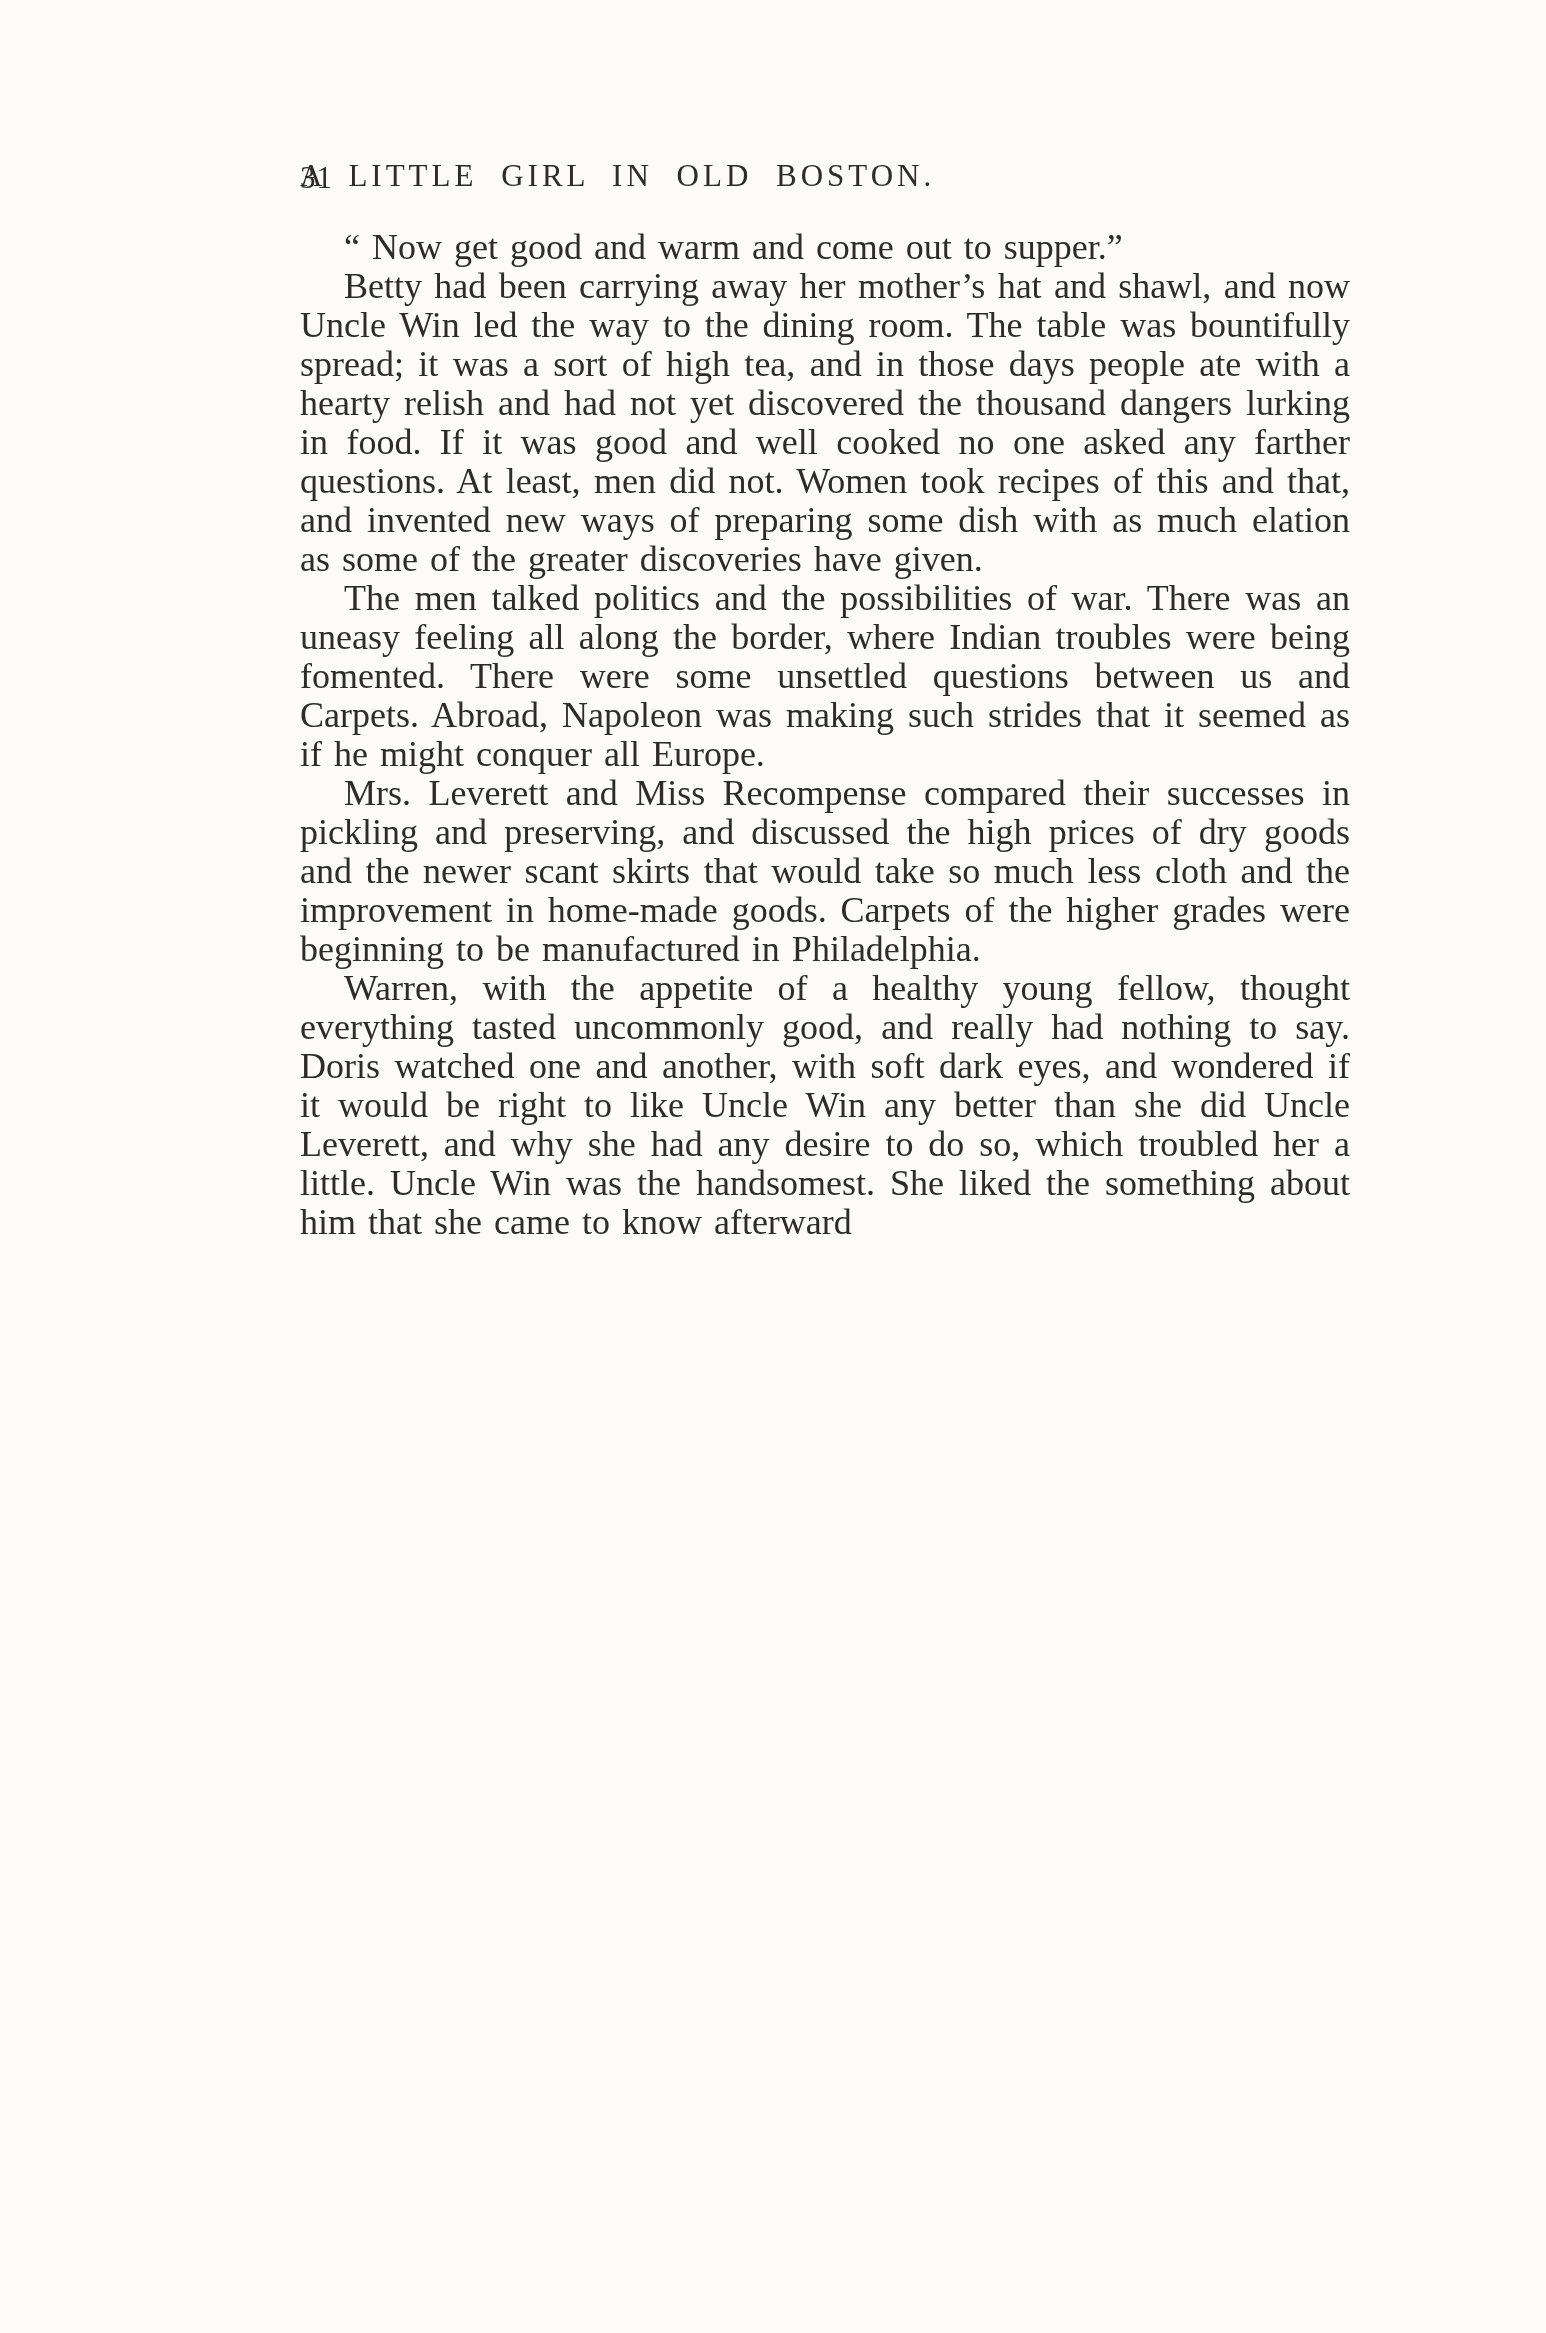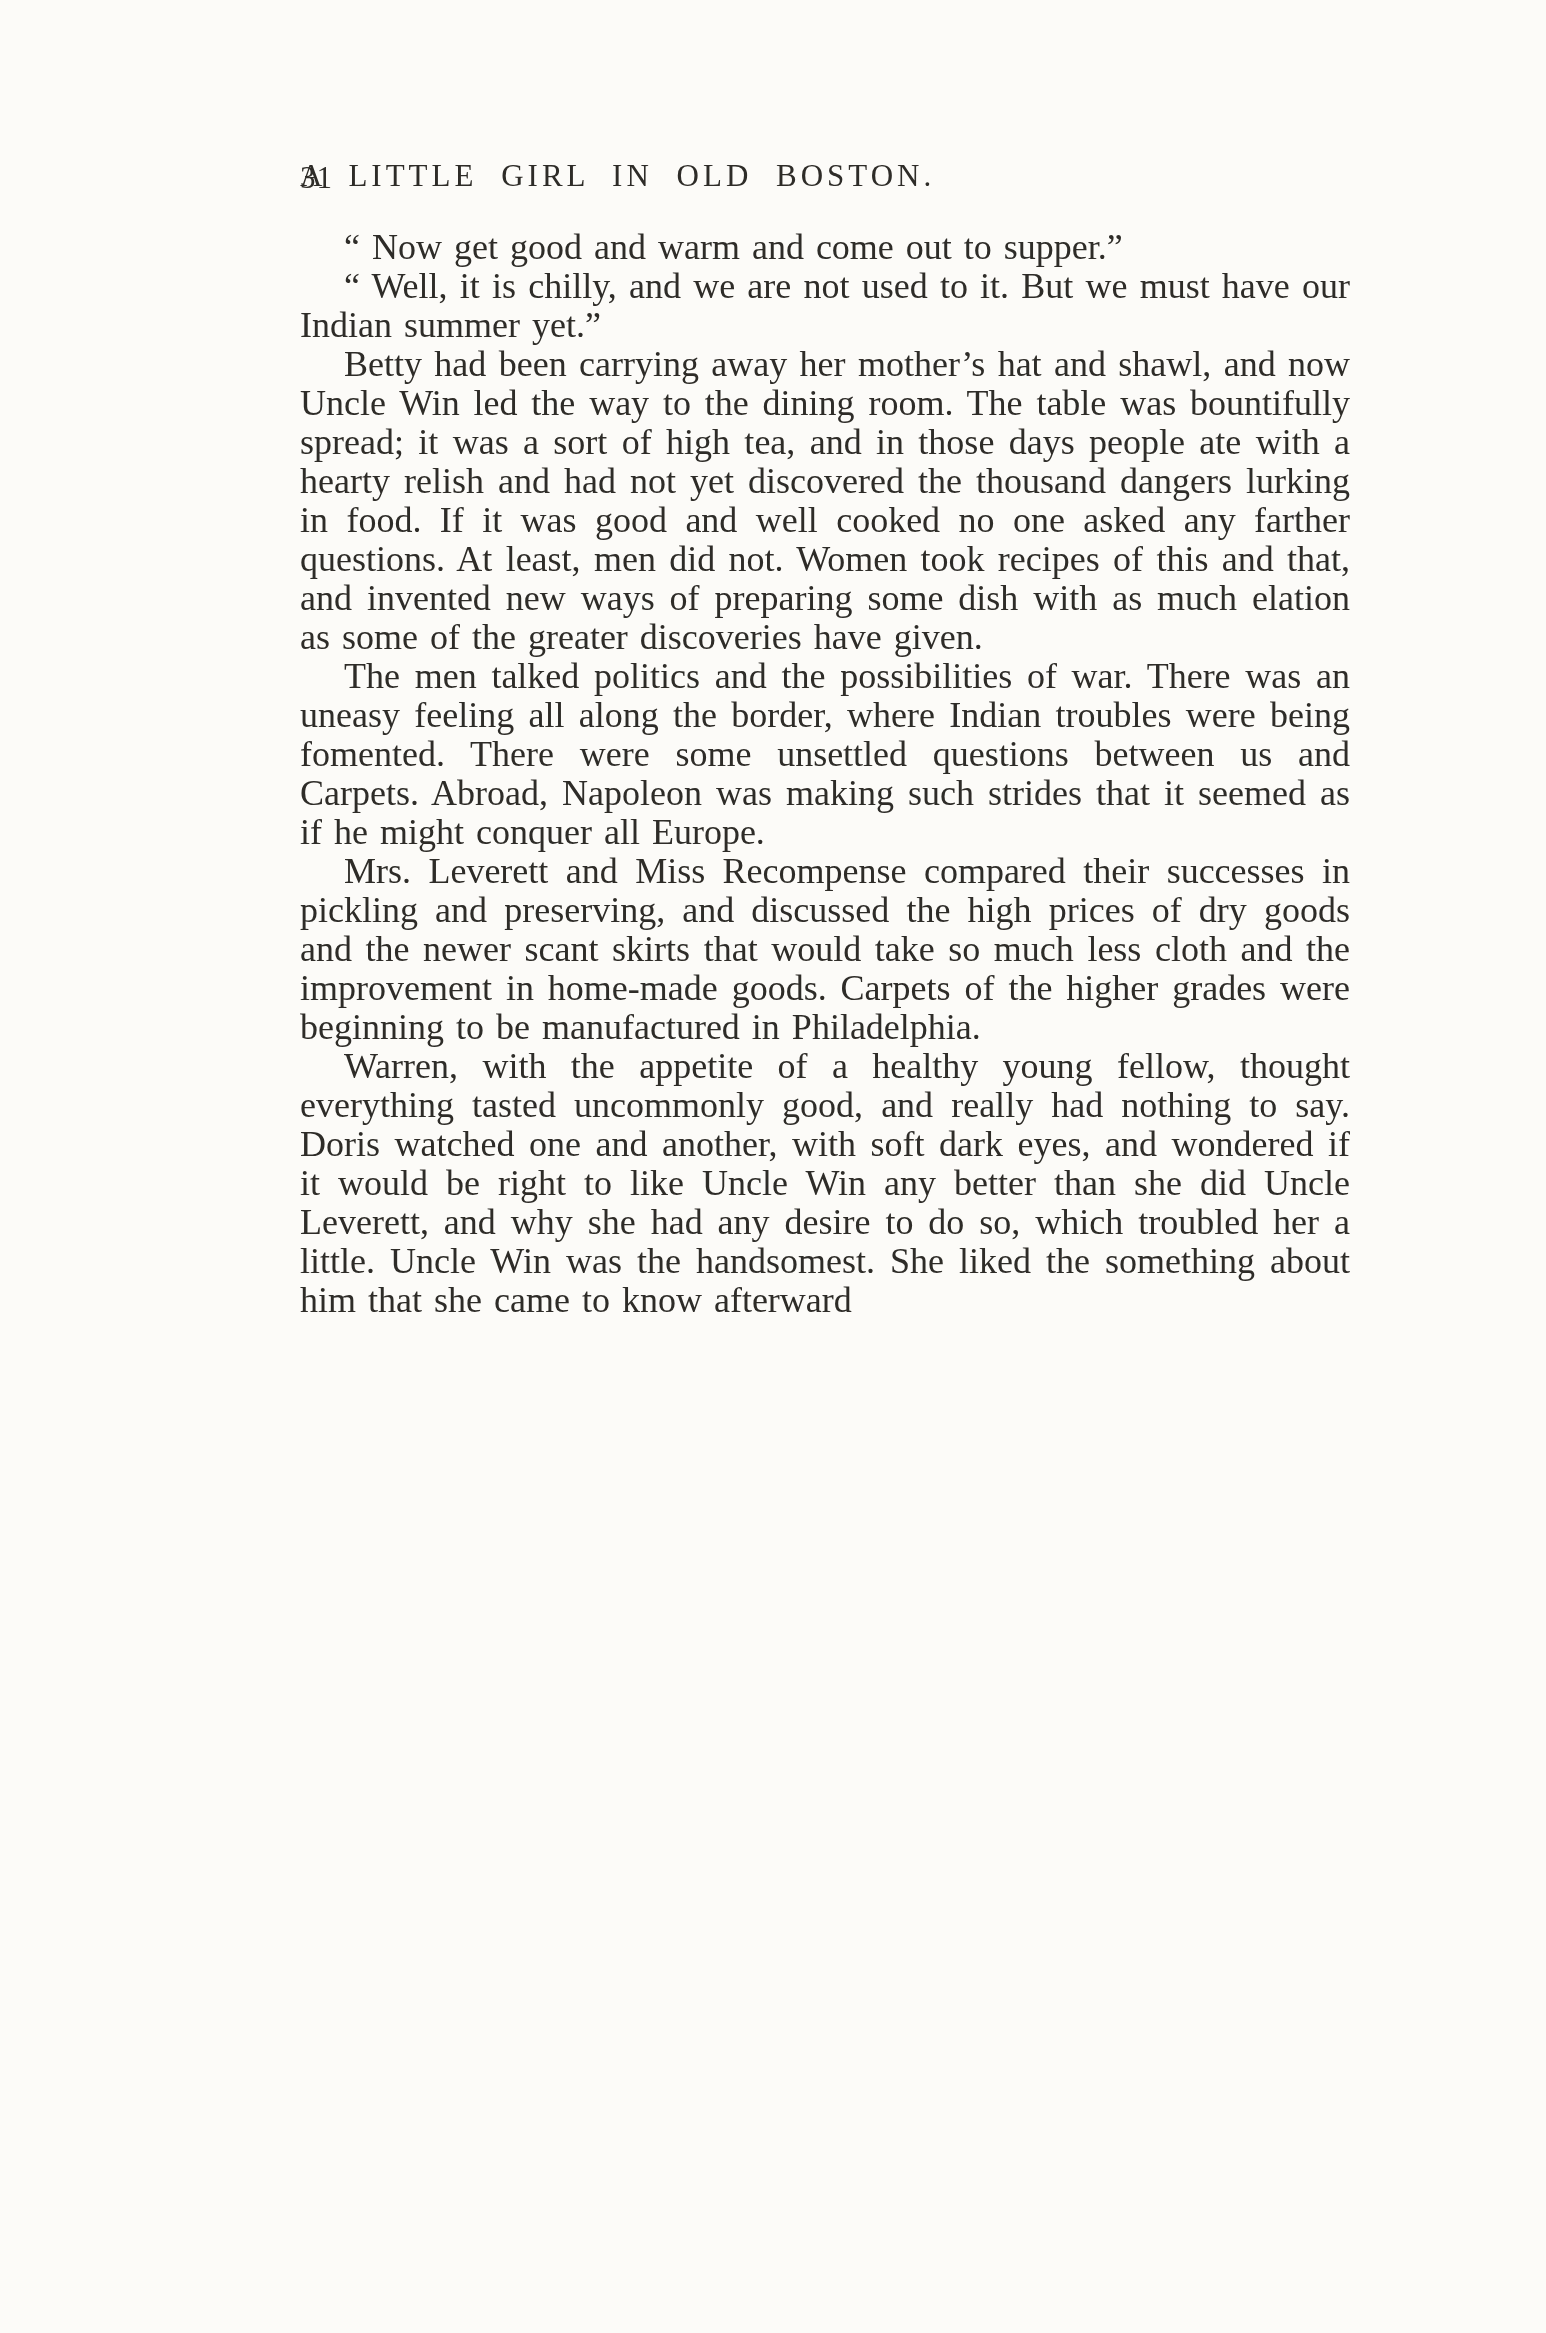--- a/index.html
+++ b/index.html
@@ -60,19 +60,18 @@
 <body>
 
 <div class="page">
   <header class="page-header">
     <span class="page-number">31</span>
     <span class="running-title">A LITTLE GIRL IN OLD BOSTON.</span>
   </header>
 
   <main class="text-block" id="paragraphs">
       <p><span>“ Now get good and warm and come out to supper.”</span></p>
-      <p><span>“ Well, it is chilly, and we are not used to it.  But we must have our Indian summer yet.”</span></p>
       <p><span>Betty had been carrying away her mother’s hat and shawl, and now Uncle Win led the way to the dining room.  The table was bountifully spread; it was a sort of high tea, and in those days people ate with a hearty relish and had not yet discovered the thousand dangers lurking in food.  If it was good and well cooked no one asked any farther questions.  At least, men did not.  Women took recipes of this and that, and invented new ways of preparing some dish with as much elation as some of the greater discoveries have given.</span></p>
       <p><span>The men talked politics and the possibilities of war.  There was an uneasy feeling all along the border, where Indian troubles were being fomented.  There were some unsettled questions between us and Carpets.  Abroad, Napoleon was making such strides that it seemed as if he might conquer all Europe.</span></p>
       <p><span>Mrs. Leverett and Miss Recompense compared their successes in pickling and preserving, and discussed the high prices of dry goods and the newer scant skirts that would take so much less cloth and the improvement in home-made goods.  Carpets of the higher grades were beginning to be manufactured in Philadelphia.</span></p>
       <p><span>Warren, with the appetite of a healthy young fellow, thought everything tasted uncommonly good, and really had nothing to say.  Doris watched one and another, with soft dark eyes, and wondered if it would be right to like Uncle Win any better than she did Uncle Leverett, and why she had any desire to do so, which troubled her a little.  Uncle Win </span><span class="italic">was</span><span> the handsomest.  She liked the something about him that she came to know afterward</span></p>
     </main>
 </div>
 
 </body></html>

